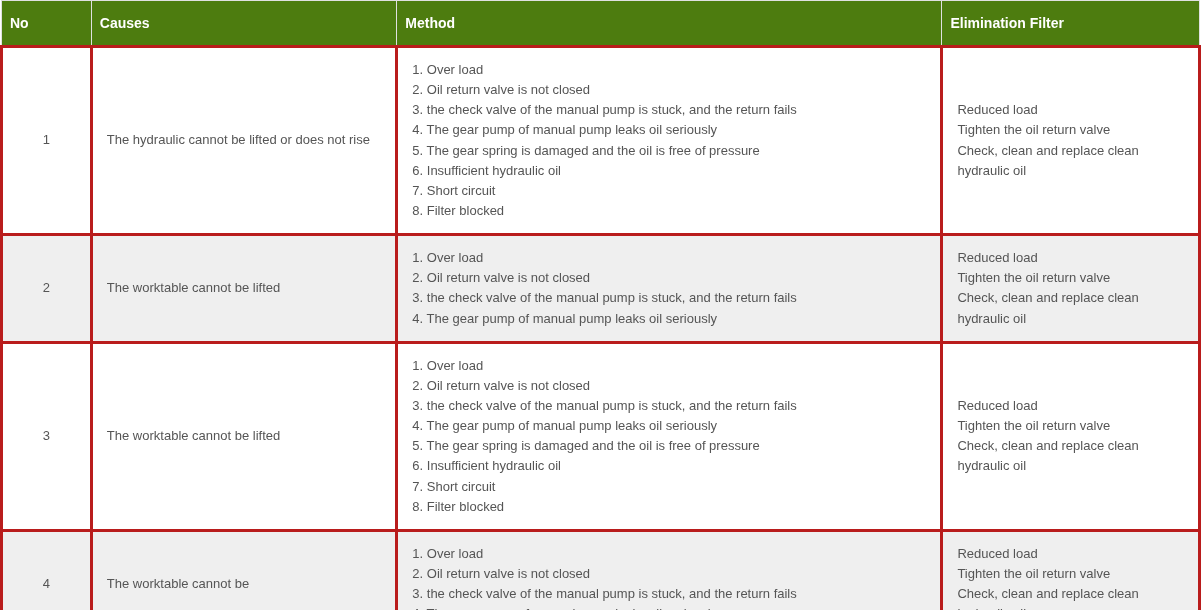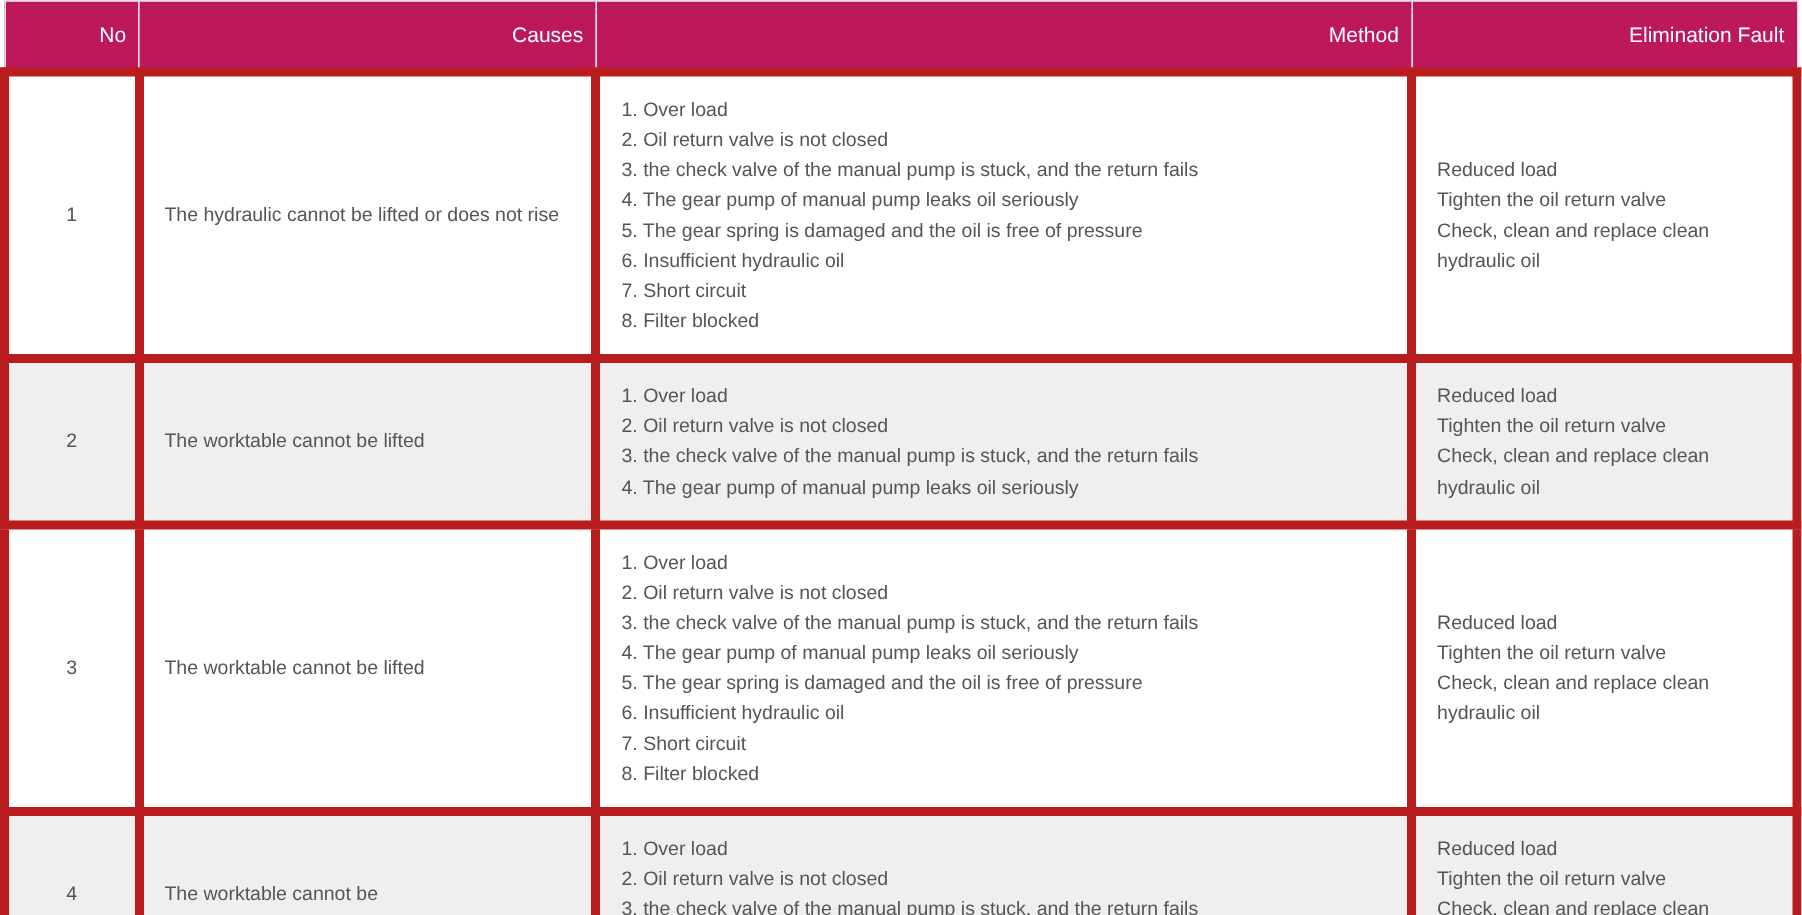--- a/index.html
+++ b/index.html
@@ -11,30 +11,30 @@
     color: #333;
     background: #fff;
     width: 1201px;
   }
   table {
     border-collapse: collapse;
     width: 100%;
     table-layout: fixed;
   }
   th {
-    background: #be185d;
+    background: #4d7c0f;
     color: #fff;
-    font-weight: normal;
-    text-align: right;
+    font-weight: bold;
+    text-align: left;
     padding: 14px 8px;
     border: 1px solid #e0e0e0;
     font-size: 14px;
   }
   td {
-    border: 6px solid #b91c1c;
+    border: 3px solid #b91c1c;
     padding: 12px 14px;
     vertical-align: middle;
     line-height: 1.55;
     color: #555;
   }
   td.no-cell {
     text-align: center;
     color: #555;
   }
   tr.alt td {
@@ -53,21 +53,21 @@
     <col class="c-no">
       <col class="c-fault">
       <col class="c-causes">
       <col class="c-elim">
   </colgroup>
   <thead>
     <tr>
       <th>No</th>
       <th>Causes</th>
       <th>Method</th>
-      <th>Elimination Fault</th>
+      <th>Elimination Filter</th>
     </tr>
   </thead>
   <tbody>
     <tr>
       <td class="no-cell">1</td>
       <td>The hydraulic cannot be lifted or does not rise</td>
       <td>1. Over load<br>2. Oil return valve is not closed<br>3. the check valve of the manual pump is stuck, and the return fails<br>4. The gear pump of manual pump leaks oil seriously<br>5. The gear spring is damaged and the oil is free of pressure<br>6. Insufficient hydraulic oil<br>7. Short circuit<br>8. Filter blocked</td>
       <td>Reduced load<br>Tighten the oil return valve<br>Check, clean and replace clean hydraulic oil</td>
     </tr>
     <tr class="alt">

